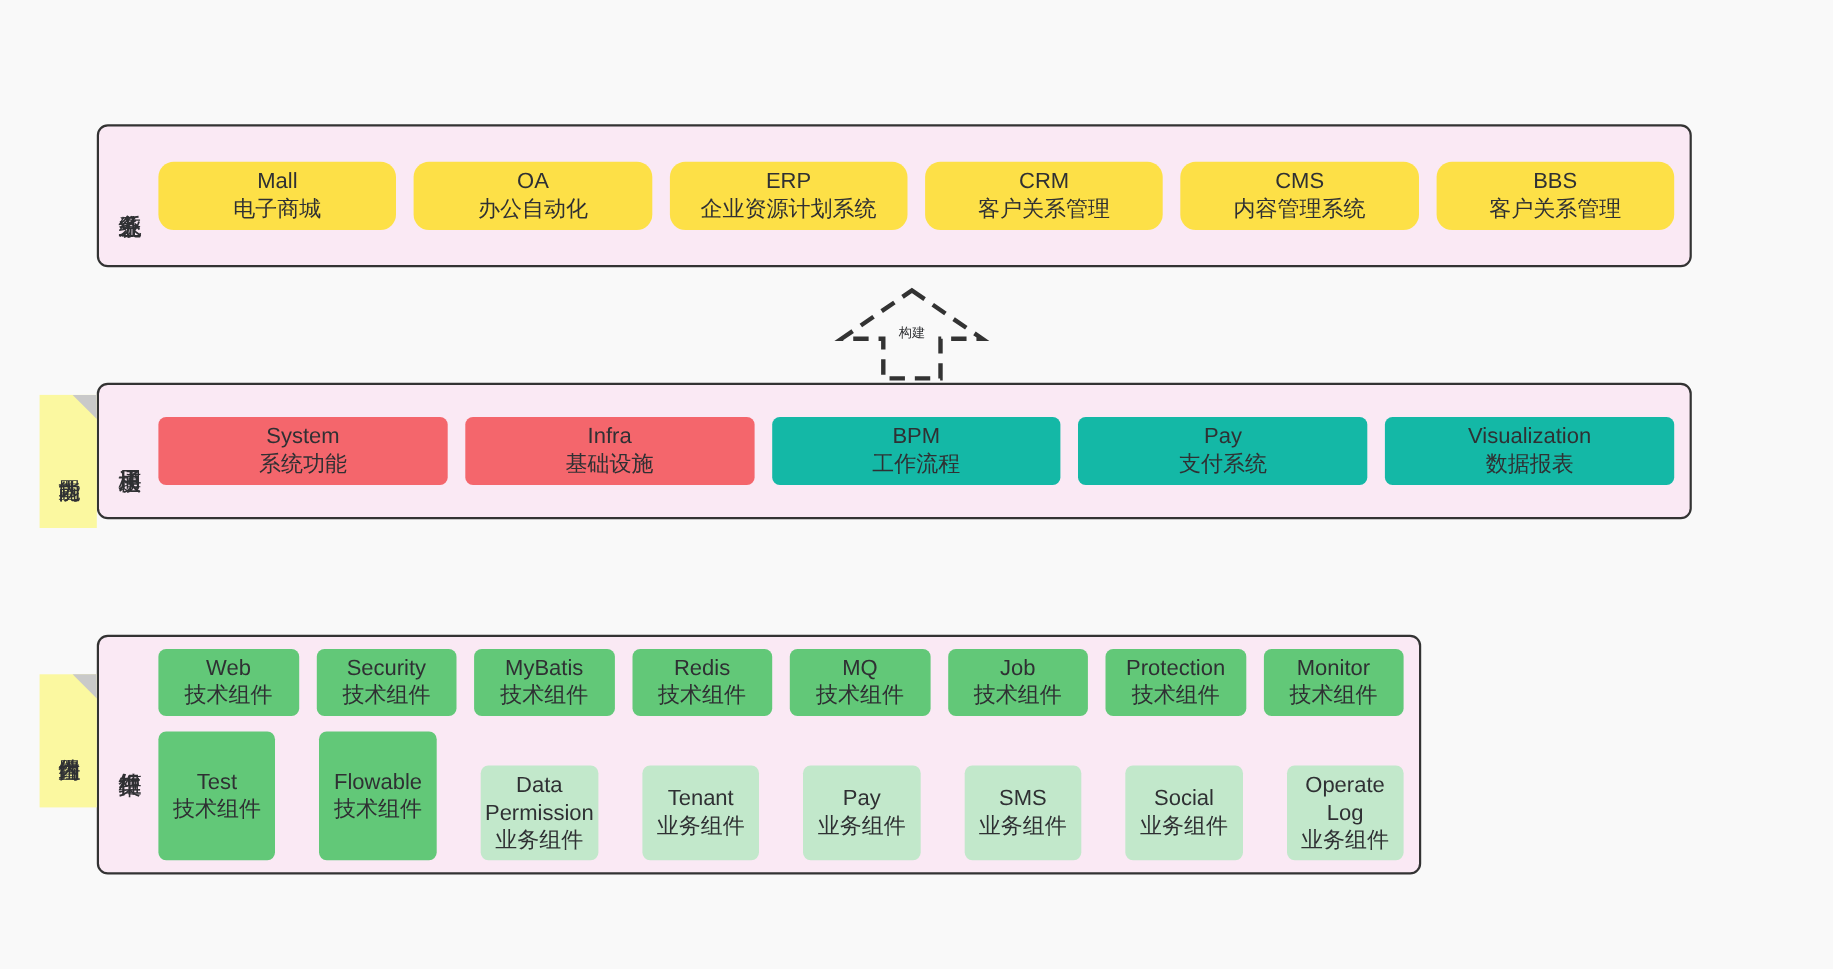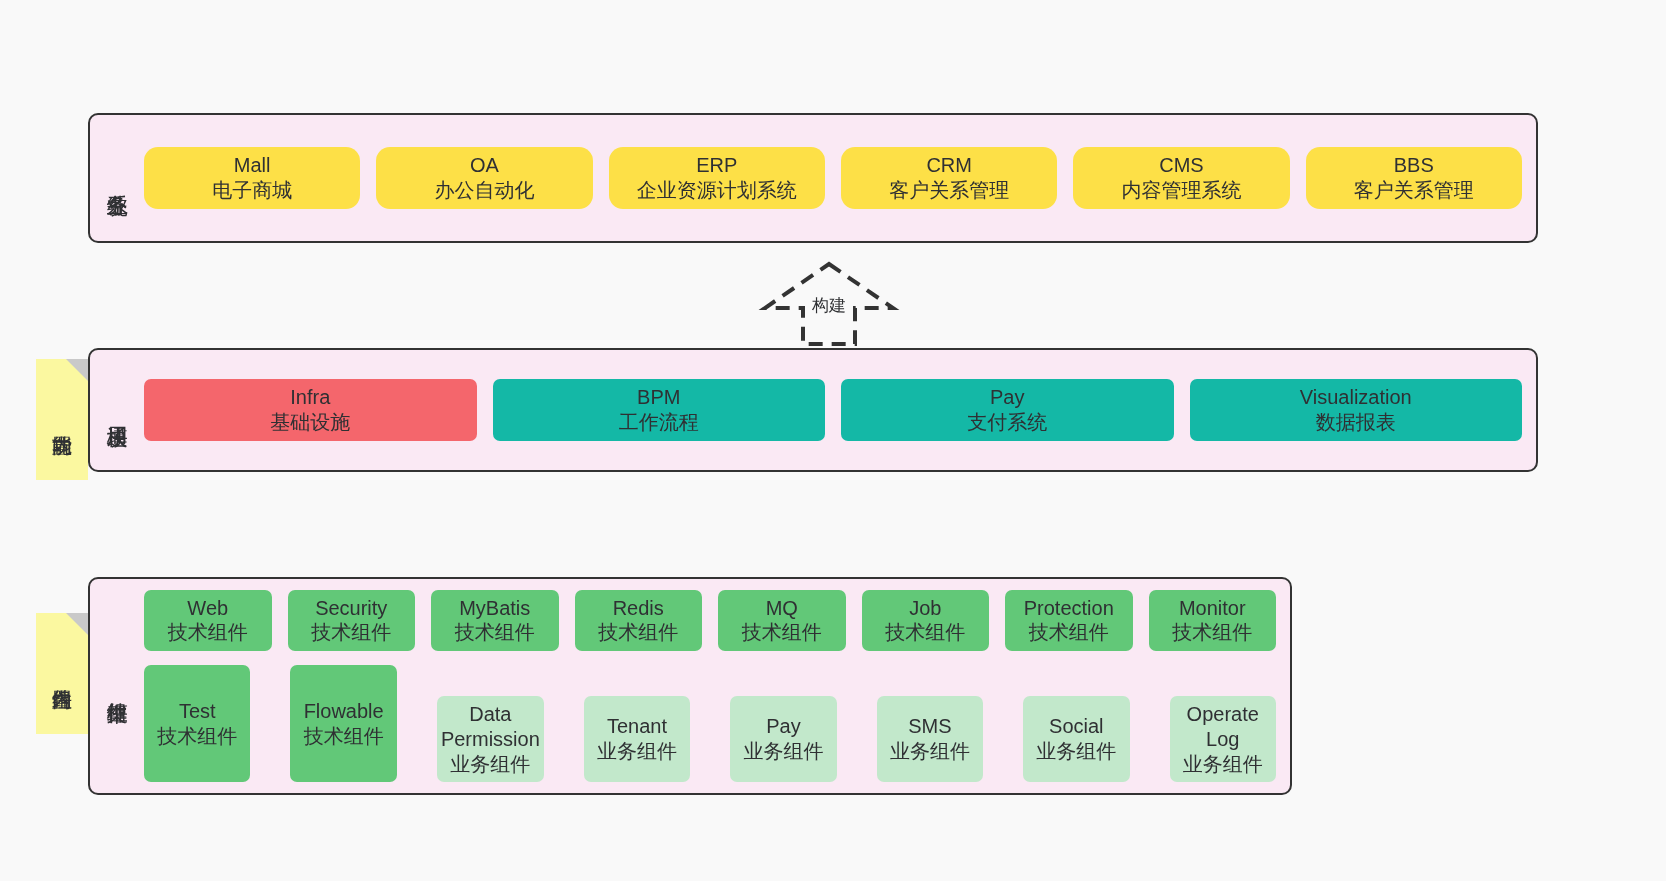--- a/index.html
+++ b/index.html
@@ -113,21 +113,21 @@
   .connector {
     position: absolute;
     z-index: 2;
   }
   .connector svg { display: block; overflow: visible; }
   .connector .conn-label {
     position: absolute;
     left: 50%;
     transform: translateX(-50%);
     top: 32px;
-    font-size: 17px;
+    font-size: 12px;
     color: #2f3033;
     background: transparent;
     white-space: nowrap;
     padding: 0 2px;
   }
 </style>
 </head>
 <body>
 
 <div id="canvas">
@@ -174,20 +174,24 @@
   <div class="note" id="note-builtin-features" style="left:36px; top:359px; width:52px; height:121px;">
     <span class="fold"></span>
     <span>内置功能</span>
   </div>
 
   <div class="layer" id="layer-common" style="left:88px; top:348px; width:1450px; height:124px;">
     <div class="layer-title">通用模块</div>
     <div class="layer-body">
       <div class="row">
         <div class="card c-red">
+          <span class="l1">System</span>
+          <span class="l2">系统功能</span>
+        </div>
+        <div class="card c-red">
           <span class="l1">Infra</span>
           <span class="l2">基础设施</span>
         </div>
         <div class="card c-pink">
           <span class="l1">BPM</span>
           <span class="l2">工作流程</span>
         </div>
         <div class="card c-pink">
           <span class="l1">Pay</span>
           <span class="l2">支付系统</span>

